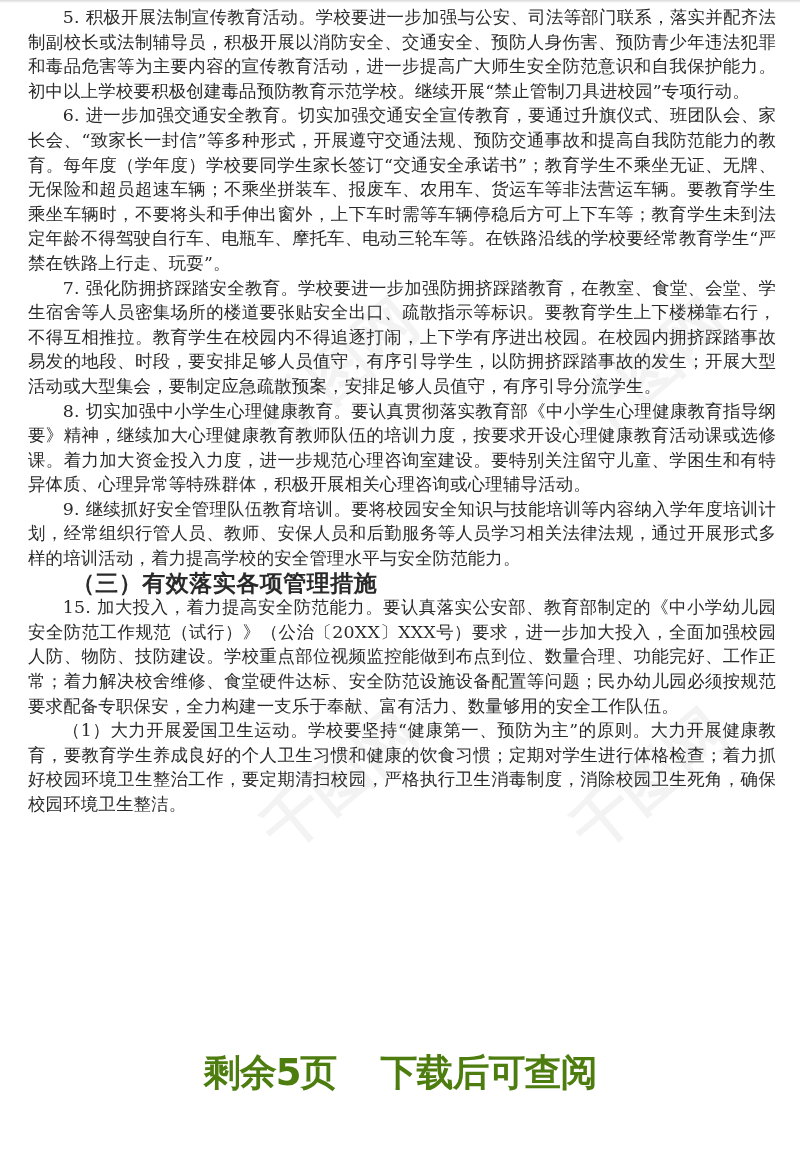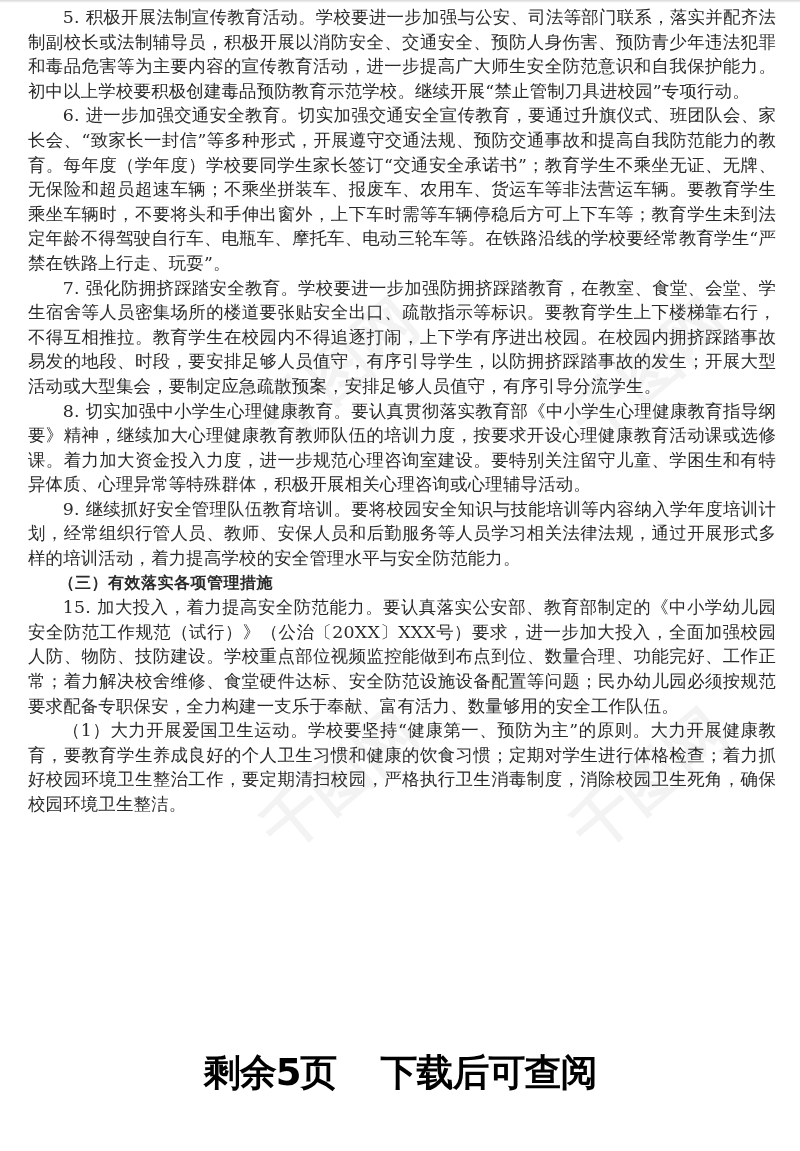--- a/index.html
+++ b/index.html
@@ -32,21 +32,21 @@
       font-size: 17.4px;
       line-height: 24.6px;
       text-align: justify;
       text-justify: inter-character;
       letter-spacing: 0.2px;
       text-indent: 2em;
       word-break: break-all;
     }
     .heading {
       margin: 0;
-      font-size: 16px;
+      font-size: 23px;
       line-height: 24.6px;
       font-weight: bold;
       text-indent: 1.9em;
       font-family: "DejaVu Sans", "Liberation Sans", sans-serif;
       letter-spacing: 0.5px;
     }
     .watermark {
       position: absolute;
       color: rgba(200,200,200,0.22);
       font-size: 60px;
@@ -58,21 +58,21 @@
     }
     .more-banner {
       position: absolute;
       left: 0;
       top: 1048px;
       width: 800px;
       text-align: center;
       font-family: "DejaVu Sans", "Liberation Sans", sans-serif;
       font-weight: bold;
       font-size: 37px;
-      color: #000000;
+      color: #4d7c0f;
       letter-spacing: -1px;
     }
     .more-banner .gap {
       display: inline-block;
       width: 44px;
     }
   </style>
 </head>
 <body>
 

